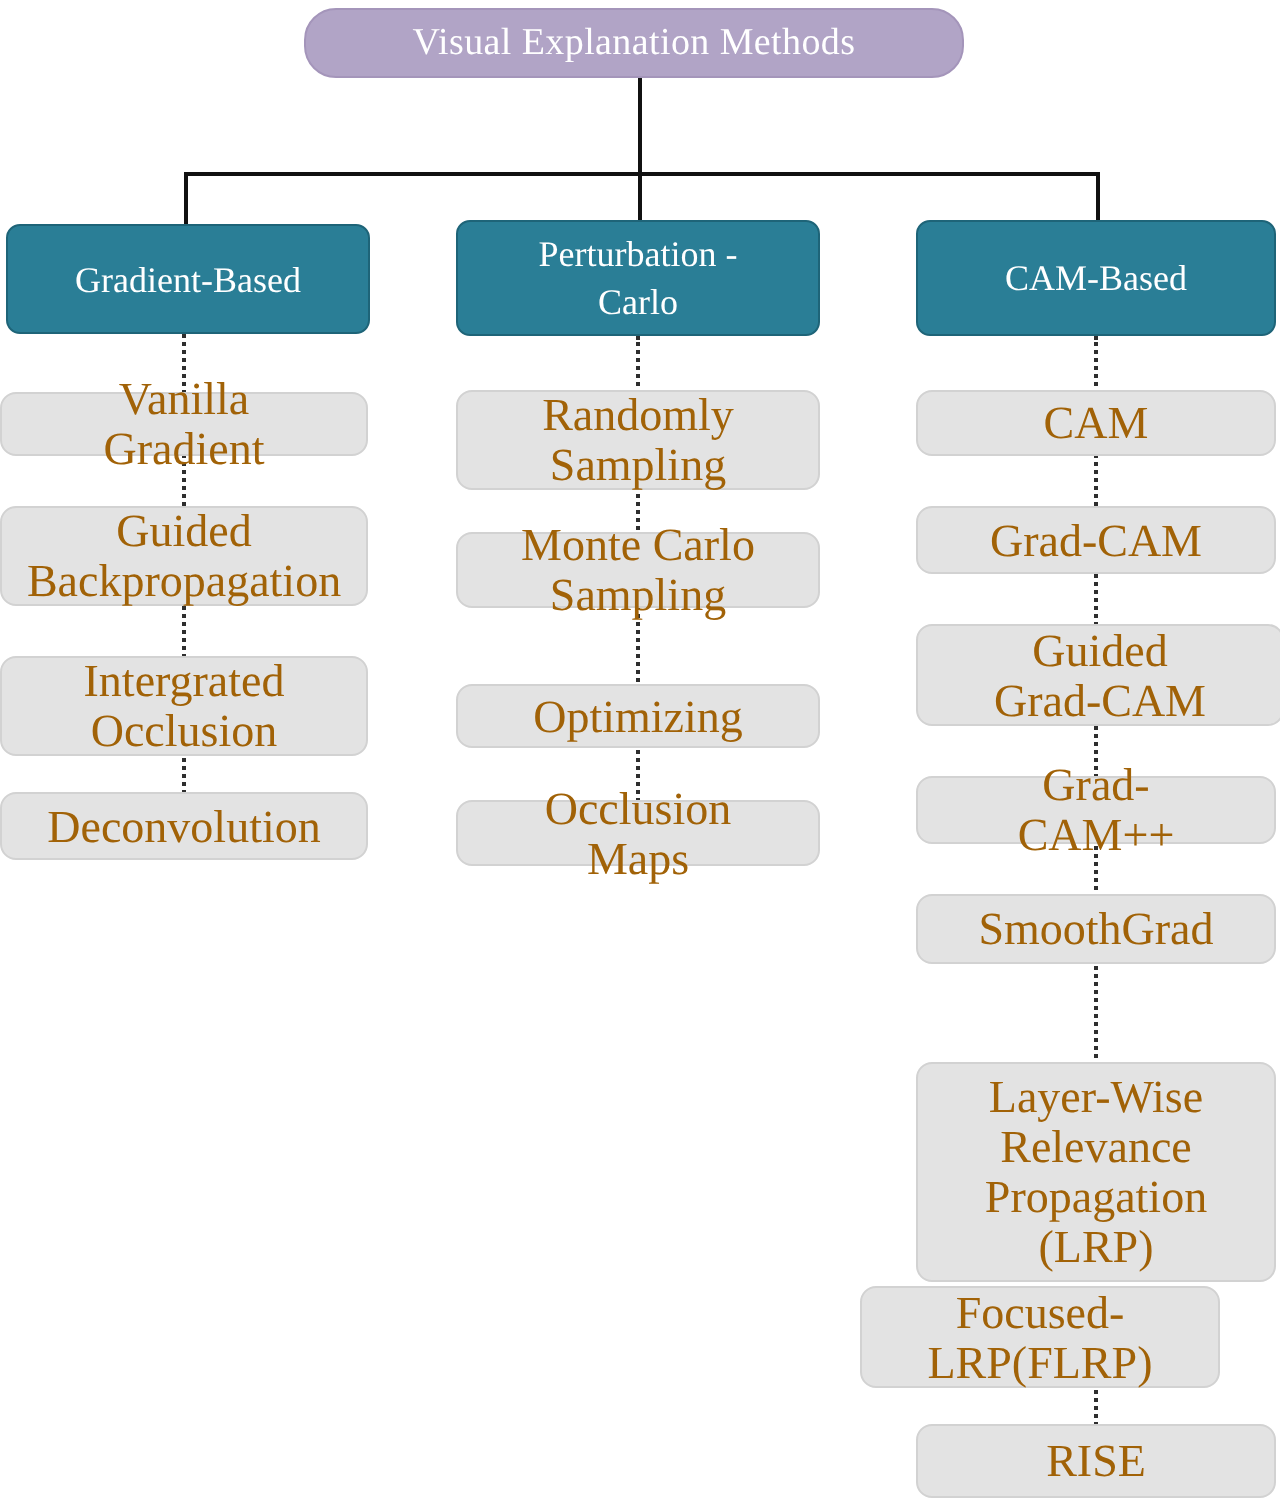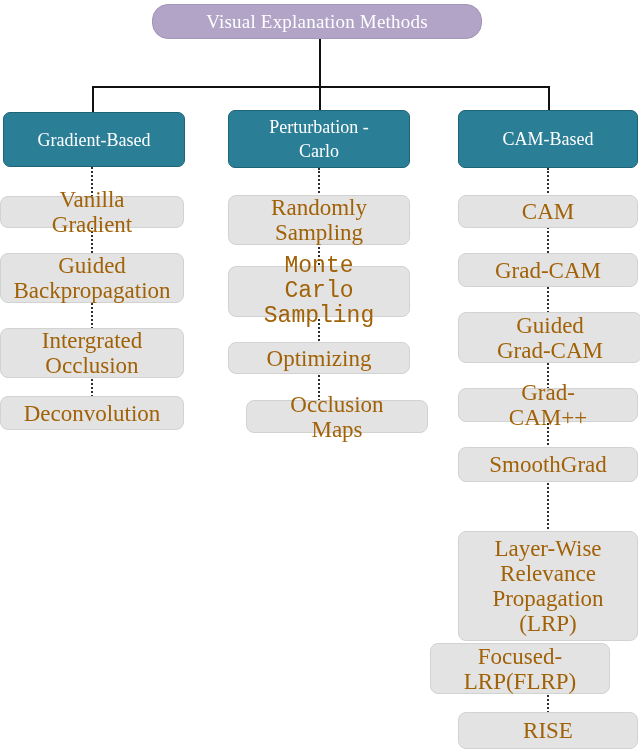--- a/index.html
+++ b/index.html
@@ -45,23 +45,23 @@
   <div class="node header-node" style="left:3px;top:112px;width:182px;height:55px;padding:0 10px;">Gradient-Based</div>
   <div class="node header-node" style="left:228px;top:110px;width:182px;height:58px;padding:0 30px;">Perturbation - Carlo</div>
   <div class="node header-node" style="left:458px;top:110px;width:180px;height:58px;padding:0 10px;">CAM-Based</div>
 
   <div class="node leaf-node" style="left:0px;top:196px;width:184px;height:32px;padding:0 32px;">Vanilla Gradient</div>
   <div class="node leaf-node" style="left:0px;top:253px;width:184px;height:50px;padding:0 32px;">Guided Backpropagation</div>
   <div class="node leaf-node" style="left:0px;top:328px;width:184px;height:50px;padding:0 32px;">Intergrated Occlusion</div>
   <div class="node leaf-node" style="left:0px;top:396px;width:184px;height:34px;padding:0 32px;">Deconvolution</div>
 
   <div class="node leaf-node" style="left:228px;top:195px;width:182px;height:50px;padding:0 30px;">Randomly Sampling</div>
-  <div class="node leaf-node" style="left:228px;top:266px;width:182px;height:51px;padding:0 30px;font-family:Liberation Mono, monospace;">Monte Carlo Sampling</div>
+  <div class="node leaf-node" style="left:228px;top:266px;width:182px;height:38px;padding:0 30px;">Monte Carlo Sampling</div>
   <div class="node leaf-node" style="left:228px;top:342px;width:182px;height:32px;padding:0 42px;">Optimizing</div>
-  <div class="node leaf-node" style="left:228px;top:400px;width:182px;height:33px;padding:0 20px;margin-left:18px;">Occlusion Maps</div>
+  <div class="node leaf-node" style="left:228px;top:400px;width:182px;height:33px;padding:0 20px;">Occlusion Maps</div>
 
   <div class="node leaf-node" style="left:458px;top:195px;width:180px;height:33px;padding:0 28px;">CAM</div>
   <div class="node leaf-node" style="left:458px;top:253px;width:180px;height:34px;padding:0 28px;">Grad-CAM</div>
   <div class="node leaf-node" style="left:458px;top:312px;width:184px;height:51px;padding:0 28px;">Guided Grad-CAM</div>
   <div class="node leaf-node" style="left:458px;top:388px;width:180px;height:34px;padding:0 28px;">Grad-CAM++</div>
   <div class="node leaf-node" style="left:458px;top:447px;width:180px;height:35px;padding:0 28px;text-align:center;">SmoothGrad</div>
   <div class="node leaf-node" style="left:458px;top:531px;width:180px;height:110px;padding:0 28px;">Layer-Wise Relevance Propagation (LRP)</div>
   <div class="node leaf-node" style="left:430px;top:643px;width:180px;height:51px;padding:0 32px;">Focused-LRP(FLRP)</div>
   <div class="node leaf-node" style="left:458px;top:712px;width:180px;height:37px;padding:0 28px;">RISE</div>
 

